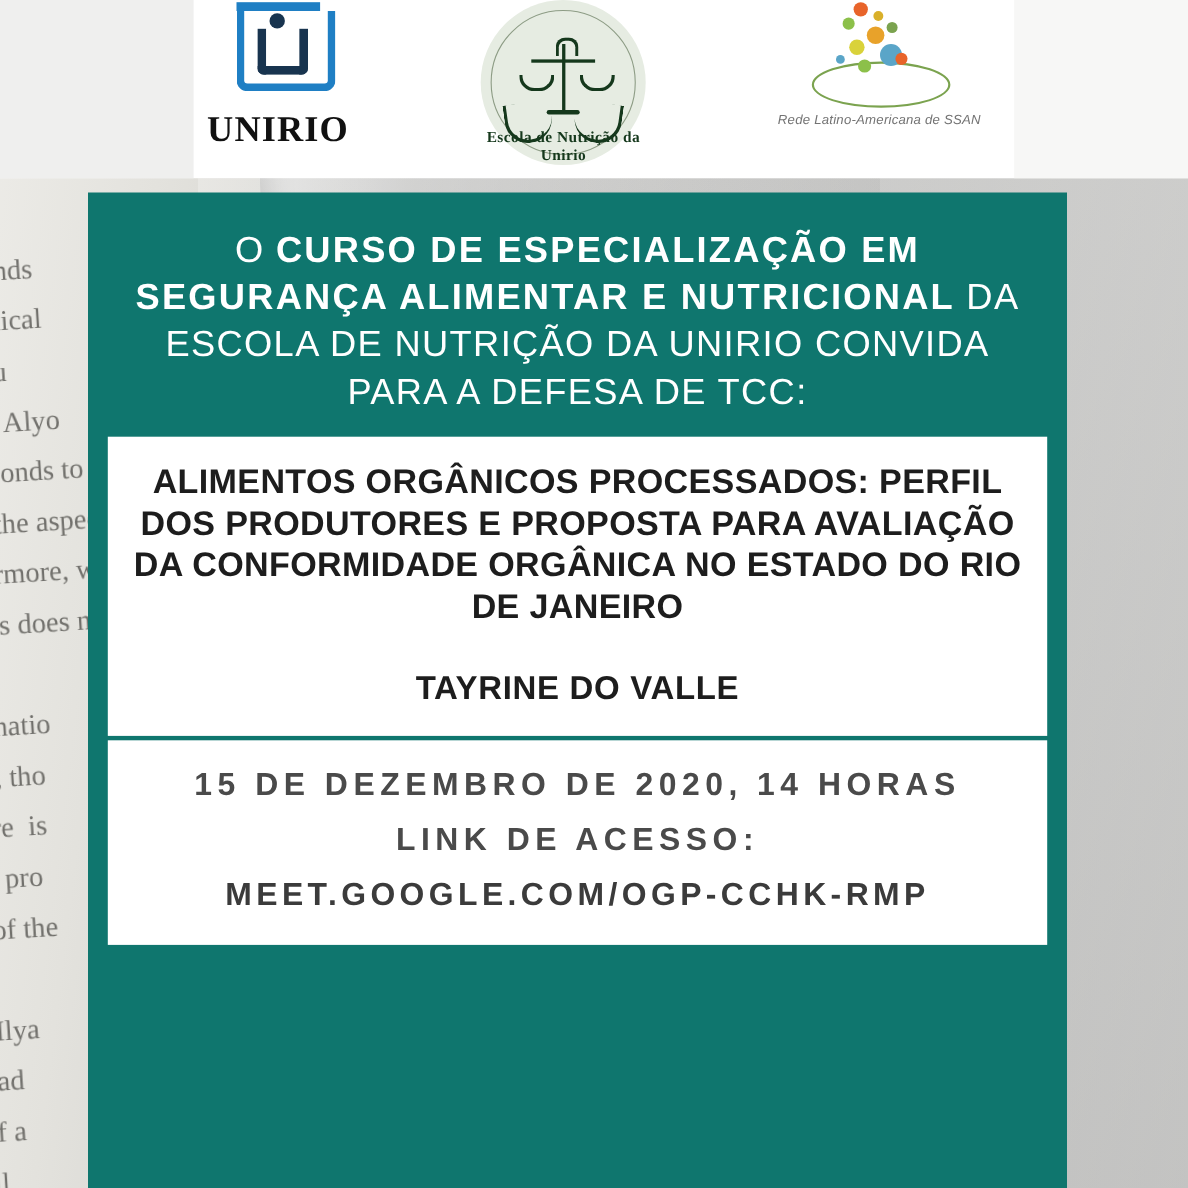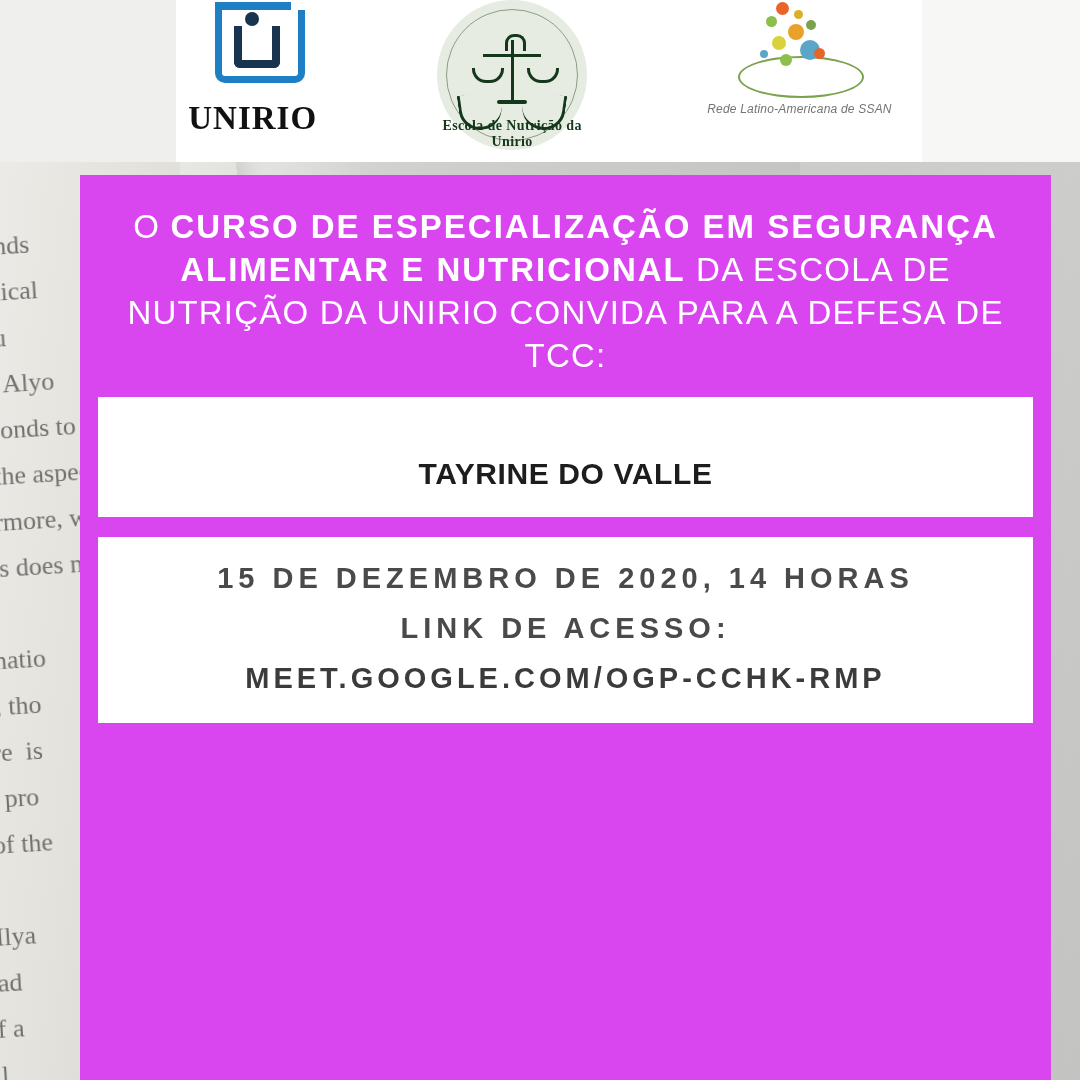--- a/index.html
+++ b/index.html
@@ -239,22 +239,22 @@
     position: absolute;
     left: 180px; top: 0;
     width: 620px; height: 918px;
     background: linear-gradient(105deg, rgba(255,255,255,0.25) 0%, rgba(255,255,255,0.02) 40%, rgba(120,120,120,0.18) 100%);
   }
 
   
   .panel {
     position: absolute;
     left: 80px; top: 175px;
-    width: 971px; height: 905px;
-    background: #d946ef;
+    width: 890px; height: 905px;
+    background: #0f766e;
     z-index: 3;
   }
 
   .intro {
     padding: 30px 42px 8px 42px;
     text-align: center;
     color: #ffffff;
     font-size: 33px;
     line-height: 43px;
     letter-spacing: 1.2px;
@@ -292,21 +292,21 @@
     color: #ffffff;
     font-size: 29px;
     line-height: 46px;
     font-weight: bold;
     letter-spacing: 4px;
     text-transform: uppercase;
   }
 
   .white-box2 {
     background: #ffffff;
-    margin: 20px 18px 0 18px;
+    margin: 4px 18px 0 18px;
     padding: 16px 10px 20px 10px;
     text-align: center;
     color: #4a4a4a;
     font-weight: bold;
     font-size: 29px;
     line-height: 50px;
     letter-spacing: 5px;
     text-transform: uppercase;
   }
   .white-box2 .link {
@@ -393,20 +393,21 @@
 
   </div>
 
   <div class="panel">
 
     <div class="intro">
       <span>O </span><span class="b">CURSO DE ESPECIALIZAÇÃO EM SEGURANÇA ALIMENTAR E NUTRICIONAL</span><span> DA ESCOLA DE NUTRIÇÃO DA UNIRIO CONVIDA PARA A DEFESA DE TCC:</span>
     </div>
 
     <div class="white-box">
+      <div class="talk-title">ALIMENTOS ORGÂNICOS PROCESSADOS: PERFIL DOS PRODUTORES E PROPOSTA PARA AVALIAÇÃO DA CONFORMIDADE ORGÂNICA NO ESTADO DO RIO DE JANEIRO</div>
       <div class="speaker">TAYRINE DO VALLE</div>
     </div>
 
 
     <div class="white-box2">
       <div>15 DE DEZEMBRO DE 2020, 14 HORAS</div>
       <div>LINK DE ACESSO:</div>
       <div class="link">MEET.GOOGLE.COM/OGP-CCHK-RMP</div>
     </div>
 

